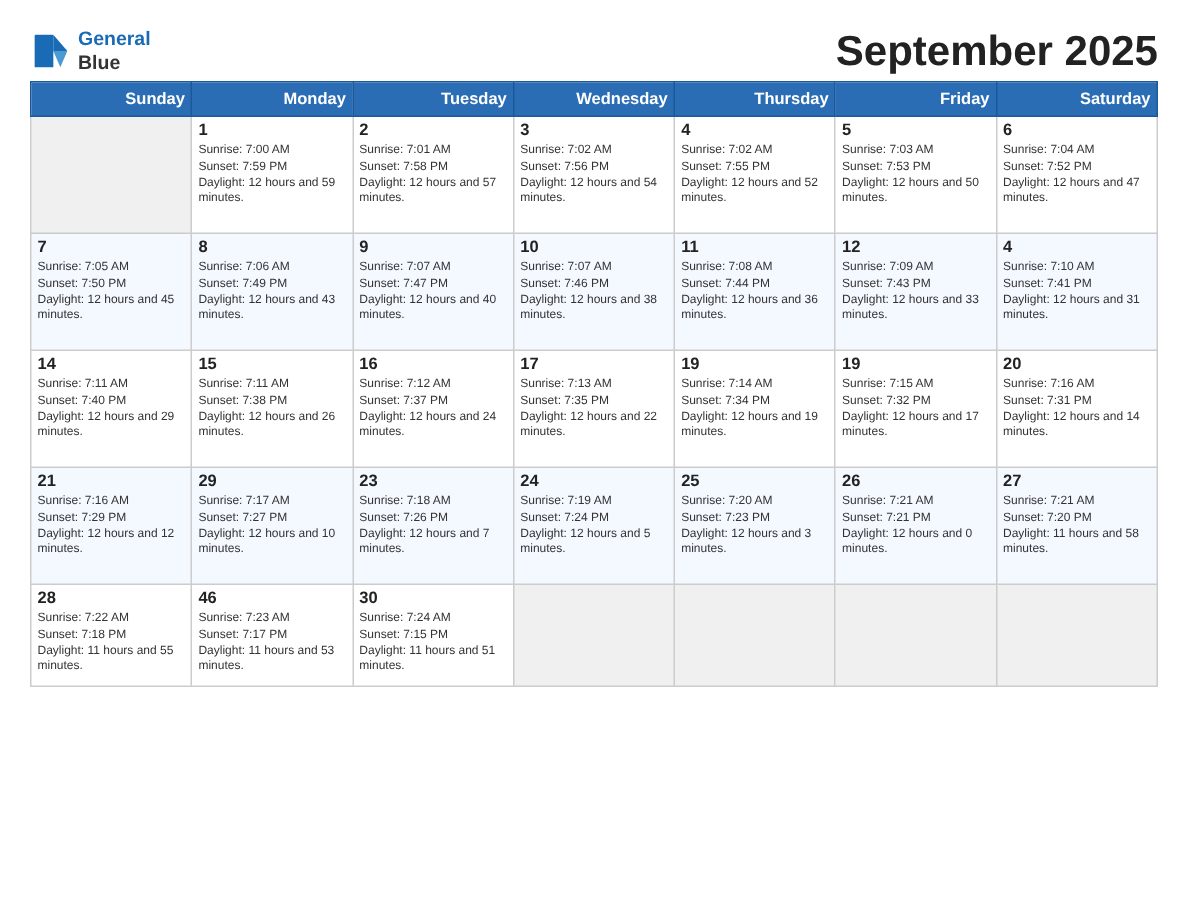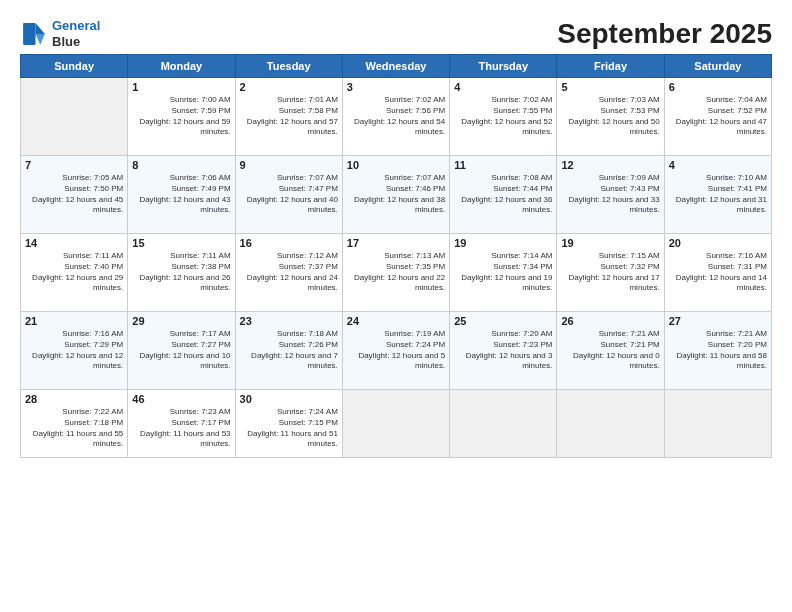--- a/index.html
+++ b/index.html
@@ -56,21 +56,21 @@
       width: 100%;
       border-collapse: collapse;
       table-layout: fixed;
     }
     thead tr th {
       background-color: #2a6db5;
       color: #fff;
       font-size: 11px;
       font-weight: bold;
       padding: 5px 4px;
-      text-align: center;
+      text-align: right;
       border: 1px solid #1a5a9a;
     }
     tbody tr td {
       border: 1px solid #ccc;
       vertical-align: top;
       padding: 3px 4px;
       font-size: 8.5px;
       color: #333;
       height: 78px;
     }
@@ -80,21 +80,20 @@
     .day-number {
       font-size: 11px;
       font-weight: bold;
       color: #222;
       margin-bottom: 2px;
     }
     .day-info {
       font-size: 8px;
       color: #333;
       line-height: 1.35;
-      text-align: right;
     }
     tbody tr td.empty {
       background: #f9f9f9;
     }
     tbody tr:nth-child(even) td {
       background-color: #f4f8ff;
     }
     tbody tr:nth-child(odd) td {
       background-color: #fff;
     }

